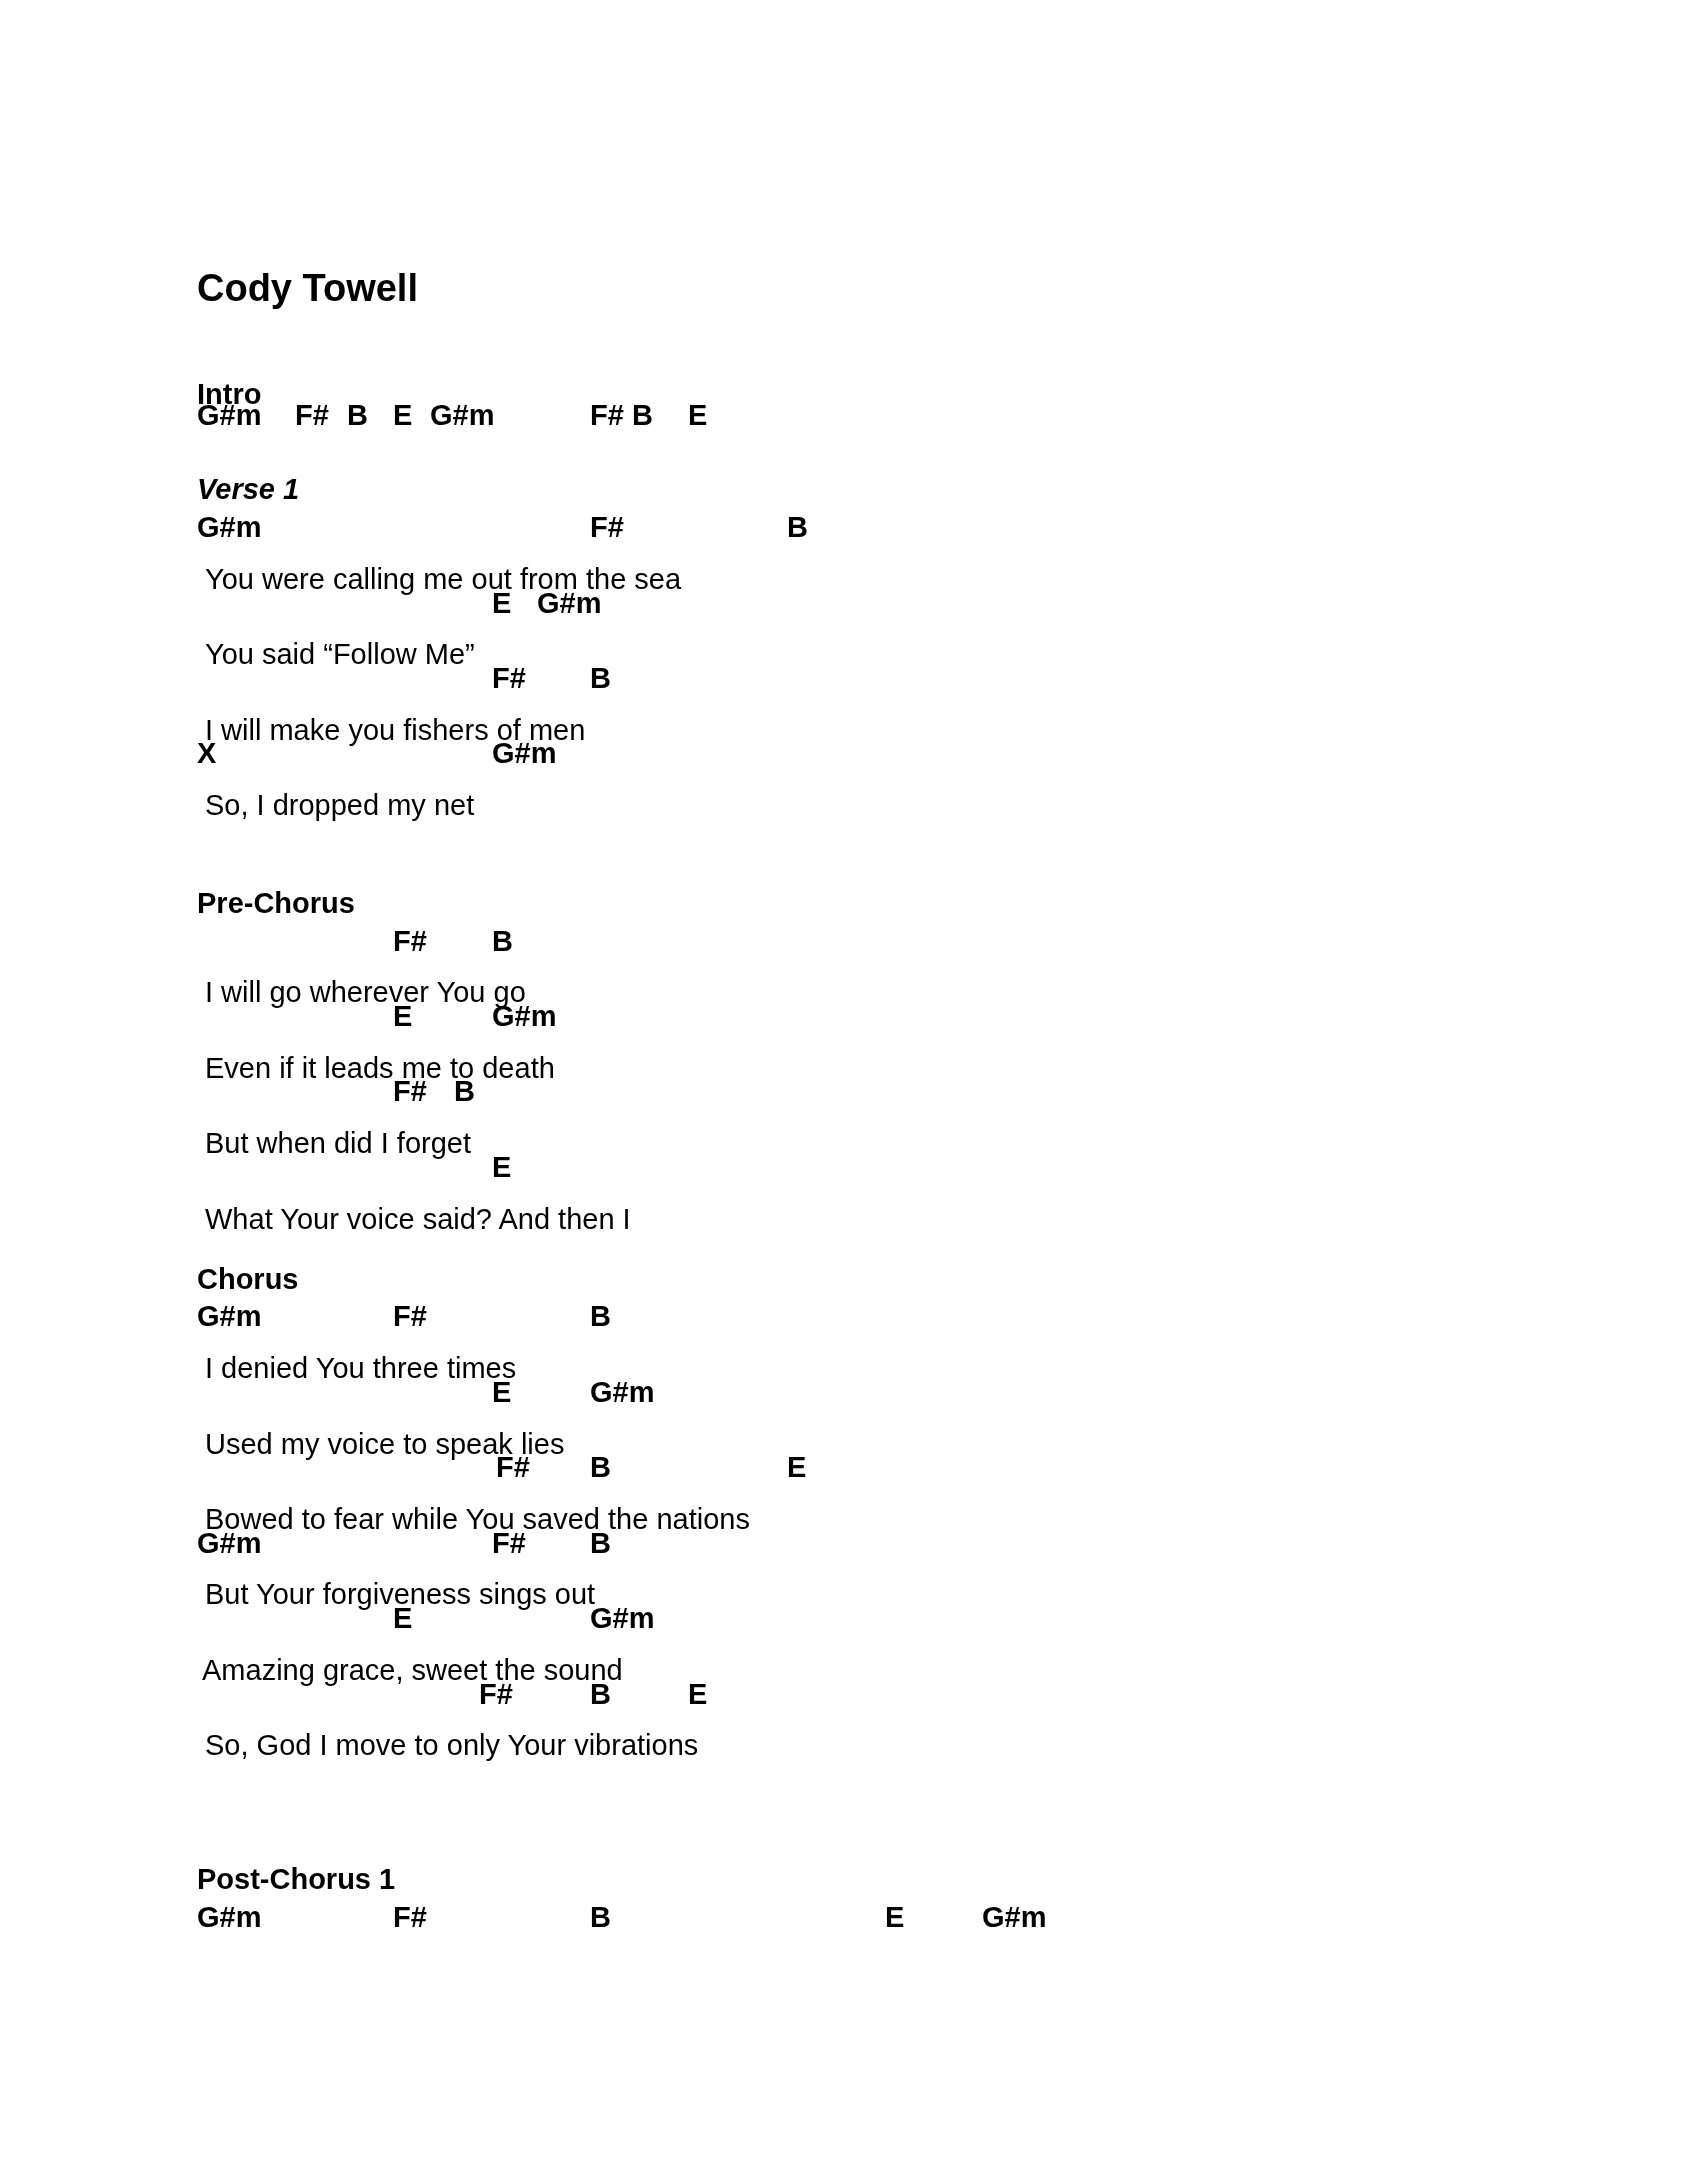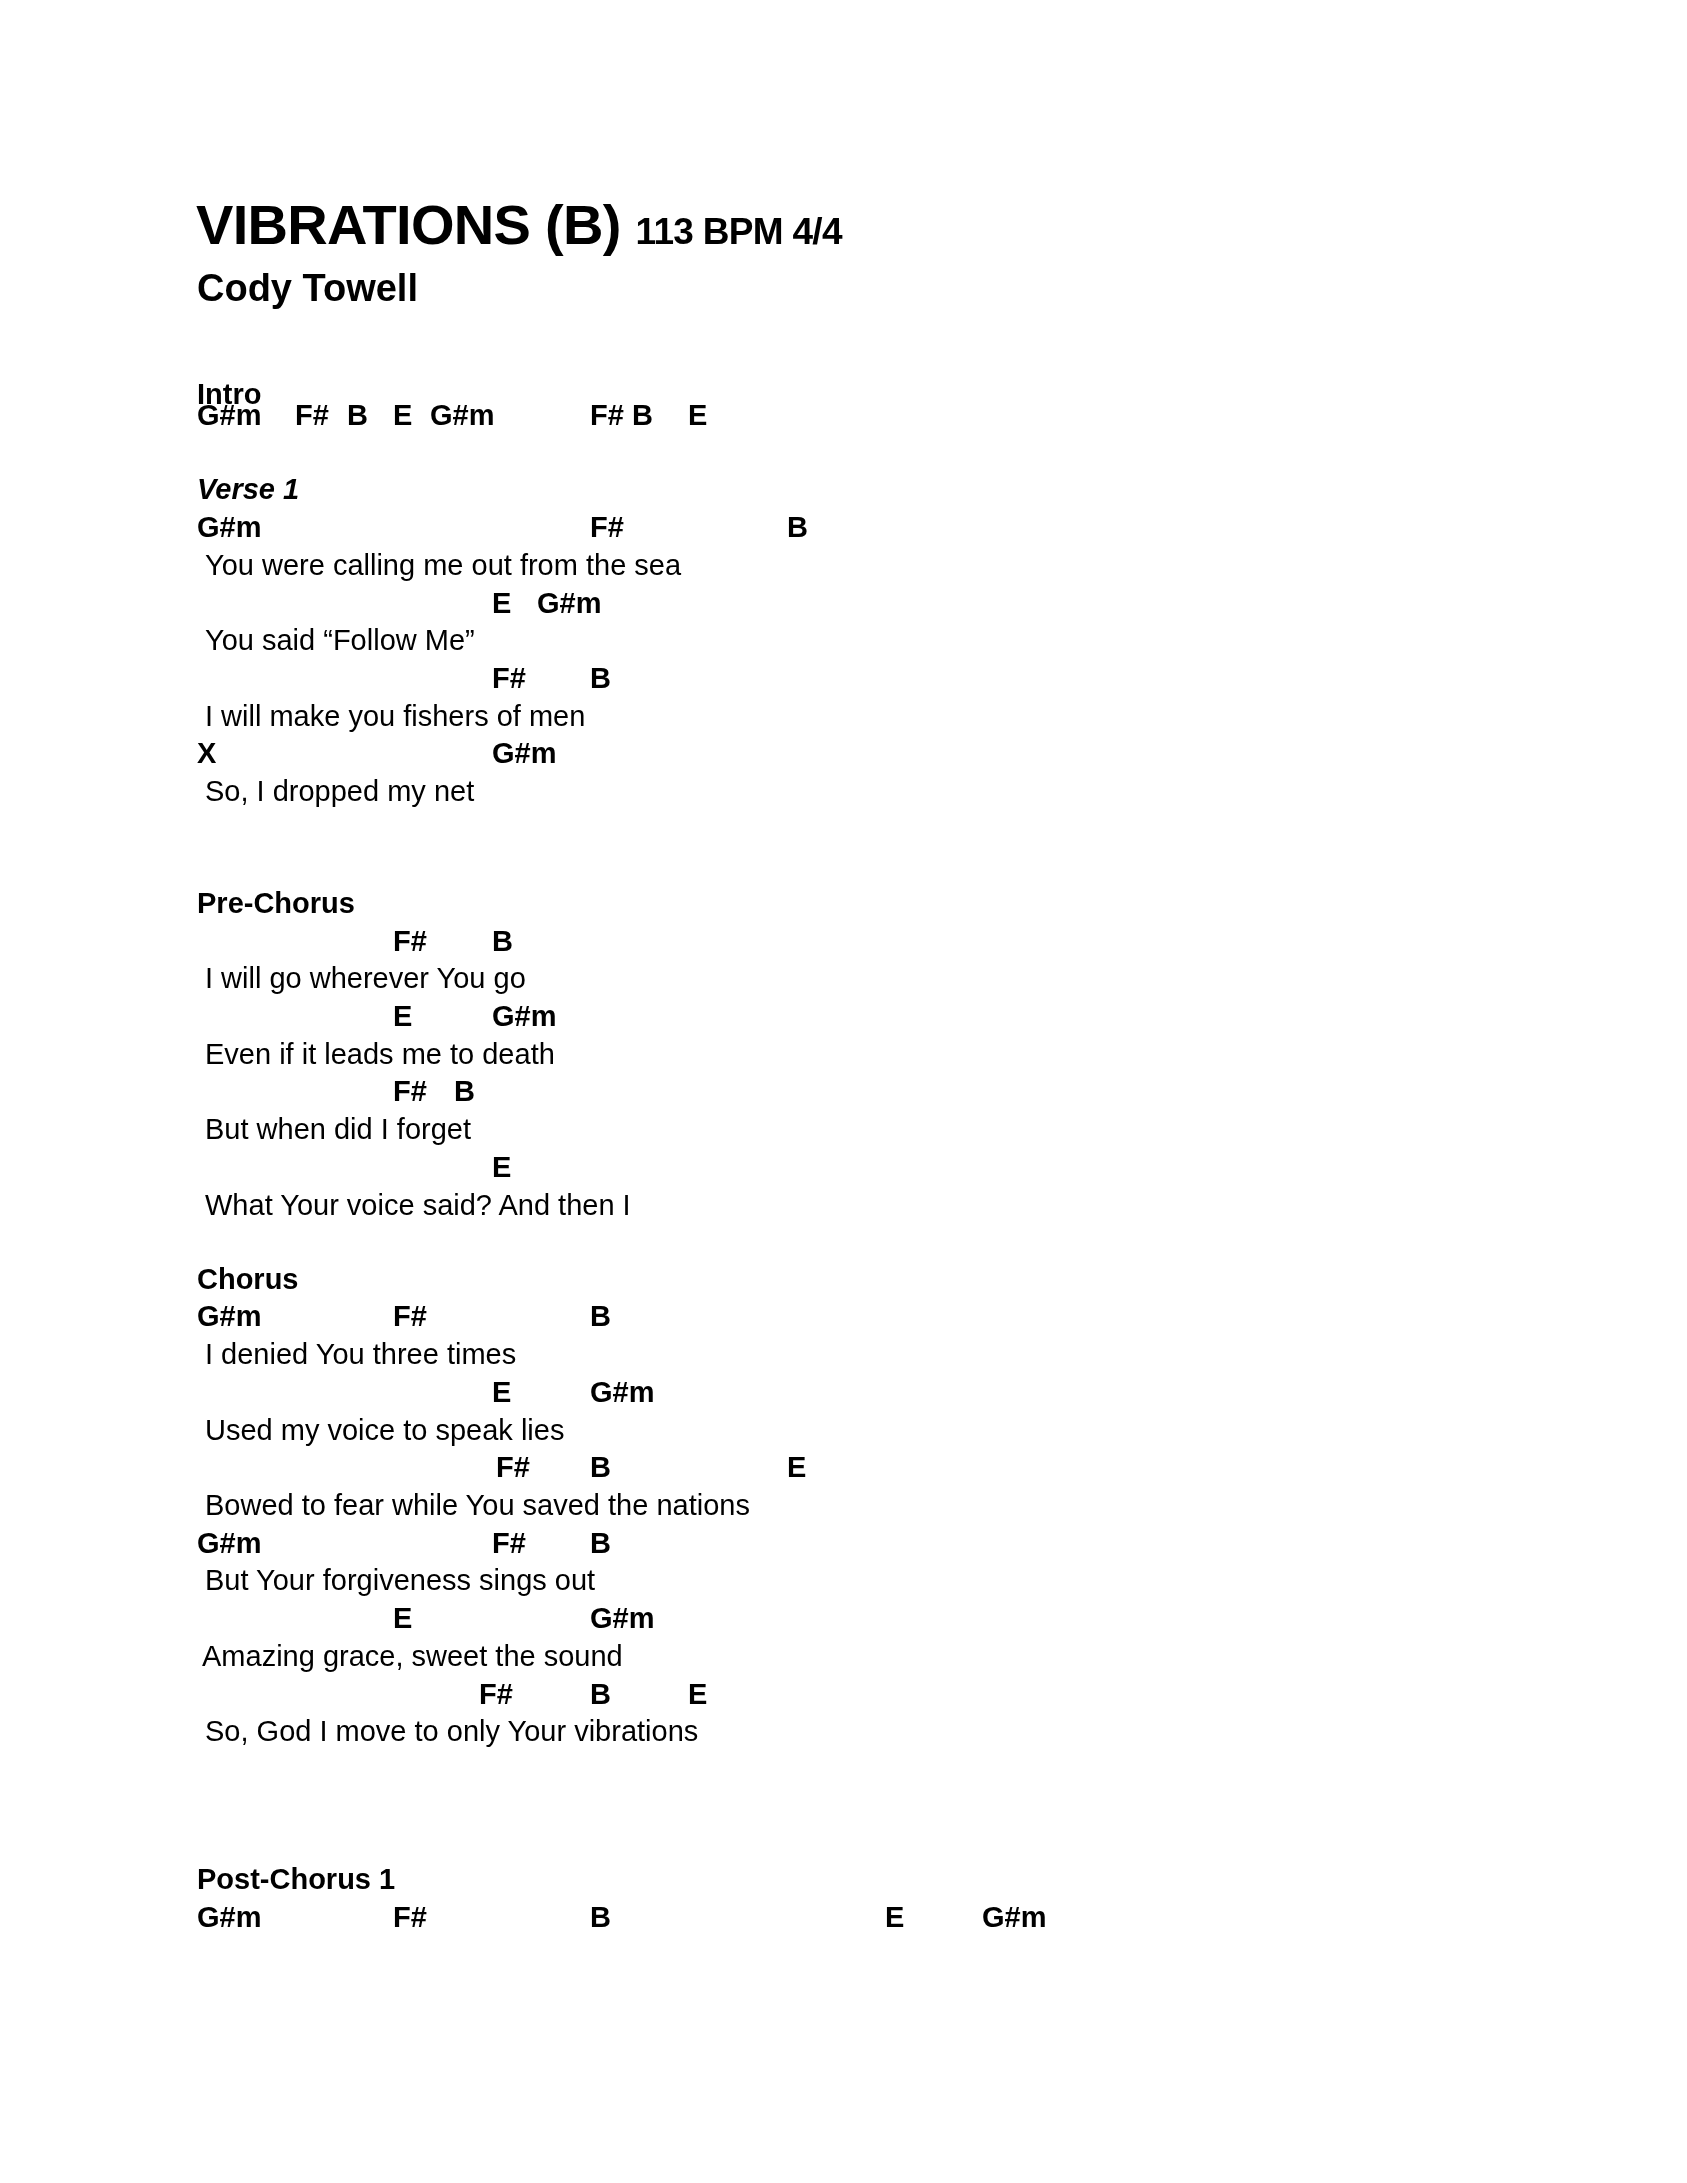--- a/index.html
+++ b/index.html
@@ -4,30 +4,26 @@
 <style>
   html, body { margin:0; padding:0; background:#ffffff; }
   body { width:1687px; height:2183px; position:relative; overflow:hidden;
          font-family:"Liberation Sans", sans-serif; color:#000; }
   .page { position:absolute; left:0; top:0; width:1687px; height:2183px; }
   .title { position:absolute; left:196px; top:192px; font-size:56px; font-weight:bold; line-height:66px; white-space:nowrap; letter-spacing:-0.7px; }
   .title .meta { font-size:37px; }
   .artist { position:absolute; left:197px; top:265px; font-size:38px; font-weight:bold; line-height:46px; white-space:nowrap; }
   .row { position:absolute; left:0; height:38px; width:1687px; white-space:nowrap; }
   .label, .chord { position:absolute; font-weight:bold; font-size:29px; line-height:38px; top:0; }
-  .lyric { position:absolute; font-size:29px; line-height:38px; top:0; left:205px; }
+  .lyric { position:absolute; font-size:29px; line-height:38px; top:14px; left:205px; }
 </style>
 </head>
 <body>
 
 <div class="page">
-  <div class="title">
-    <span>VIBRATIONS (B)</span>
-    <span class="meta">113 BPM 4/4</span>
-  </div>
   <div class="artist">Cody Towell</div>
   <div id="sheet">
       <div class="row" style="top: 358px;">
         <span class="label" style="left: 197px; margin-top: 17px;">Intro</span>
       </div>
       <div class="row" style="top: 396px;">
         <span class="chord" style="left: 197px;">G#m</span>
         <span class="chord" style="left: 295px;">F#</span>
         <span class="chord" style="left: 347px;">B</span>
         <span class="chord" style="left: 393px;">E</span>

